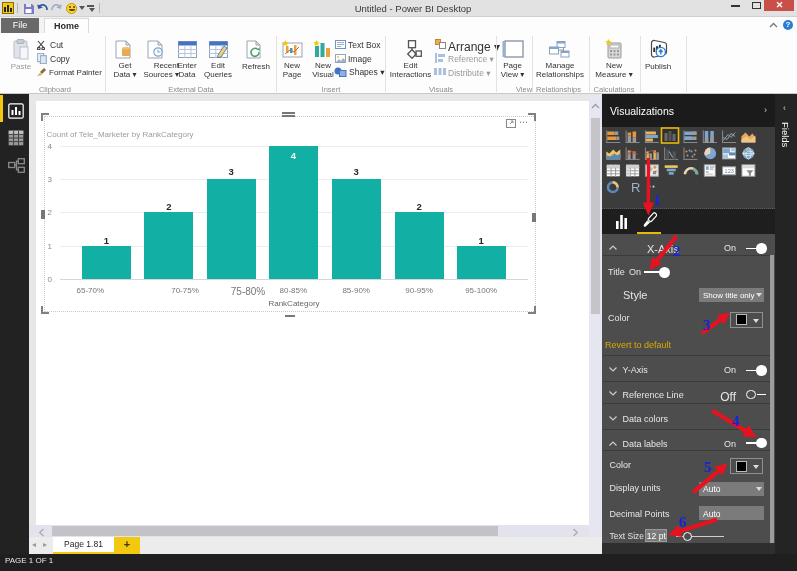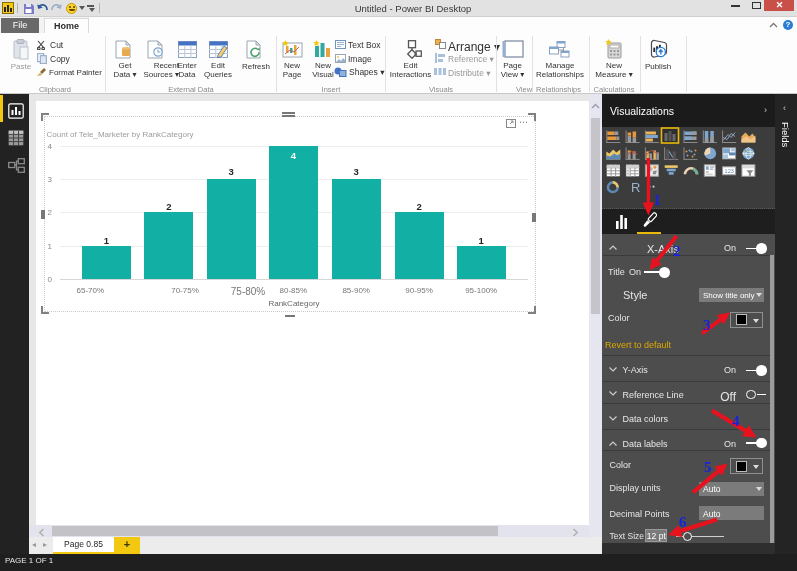--- a/index.html
+++ b/index.html
@@ -370,21 +370,21 @@
     <path d="M5.5 1 L1.8 4.5 L5.5 8" stroke="#b0b0ab" stroke-width="1.5" fill="none"></path>
   </svg>
 <svg class="abs" style="left:571.5px;top:527.5px" width="7" height="9" viewBox="0 0 7 9">
     <path d="M1.5 1 L5.2 4.5 L1.5 8" stroke="#b0b0ab" stroke-width="1.5" fill="none"></path>
   </svg>
 <div class="abs" style="left:52px;top:525.5px;width:446px;height:10px;background:#c2c2c7"></div>
 
 <div class="abs" style="left:29px;top:536.5px;width:573px;height:17.5px;background:#ececec"></div>
 <div class="abs" style="left:32px;top:541px;width:8px;height:8px;color:#999;font-size:8px;line-height:8px">◂</div>
 <div class="abs" style="left:43px;top:541px;width:8px;height:8px;color:#999;font-size:8px;line-height:8px">▸</div>
-<div class="abs" style="left:53px;top:537px;width:61px;height:15px;background:#fff;color:#252525;font-size:8.5px;text-align:center;line-height:15px">Page 0.85</div>
+<div class="abs" style="left:53px;top:537px;width:61px;height:15px;background:#fff;color:#252525;font-size:8.5px;text-align:center;line-height:15px">Page 1.81</div>
 <div class="abs" style="left:114px;top:537px;width:26px;height:15px;background:#f2c811;color:#3a3a00;font-size:11px;font-weight:bold;text-align:center;line-height:14px">+</div>
 <div class="abs" style="left:53px;top:551.5px;width:87px;height:2px;background:#f2c811"></div>
 
 <div class="abs" style="left:0;top:554px;width:797px;height:17px;background:#1f1f1f"></div>
 <div class="abs" style="left:5px;top:556px;font-size:8px;color:#e8e8e8">PAGE 1 OF 1</div>
 
 <div class="abs" style="left:602px;top:94px;width:173px;height:460px;background:#4d4d4d"></div>
 <div class="abs" style="left:602px;top:94px;width:173px;height:33px;background:#1b1b1b"></div>
 <div class="abs" style="left:610px;top:105px;font-size:10.5px;color:#fff">Visualizations</div>
 <div class="abs" style="left:764px;top:106px;width:8px;height:9px;color:#ccc;font-size:9px;line-height:9px">›</div>

